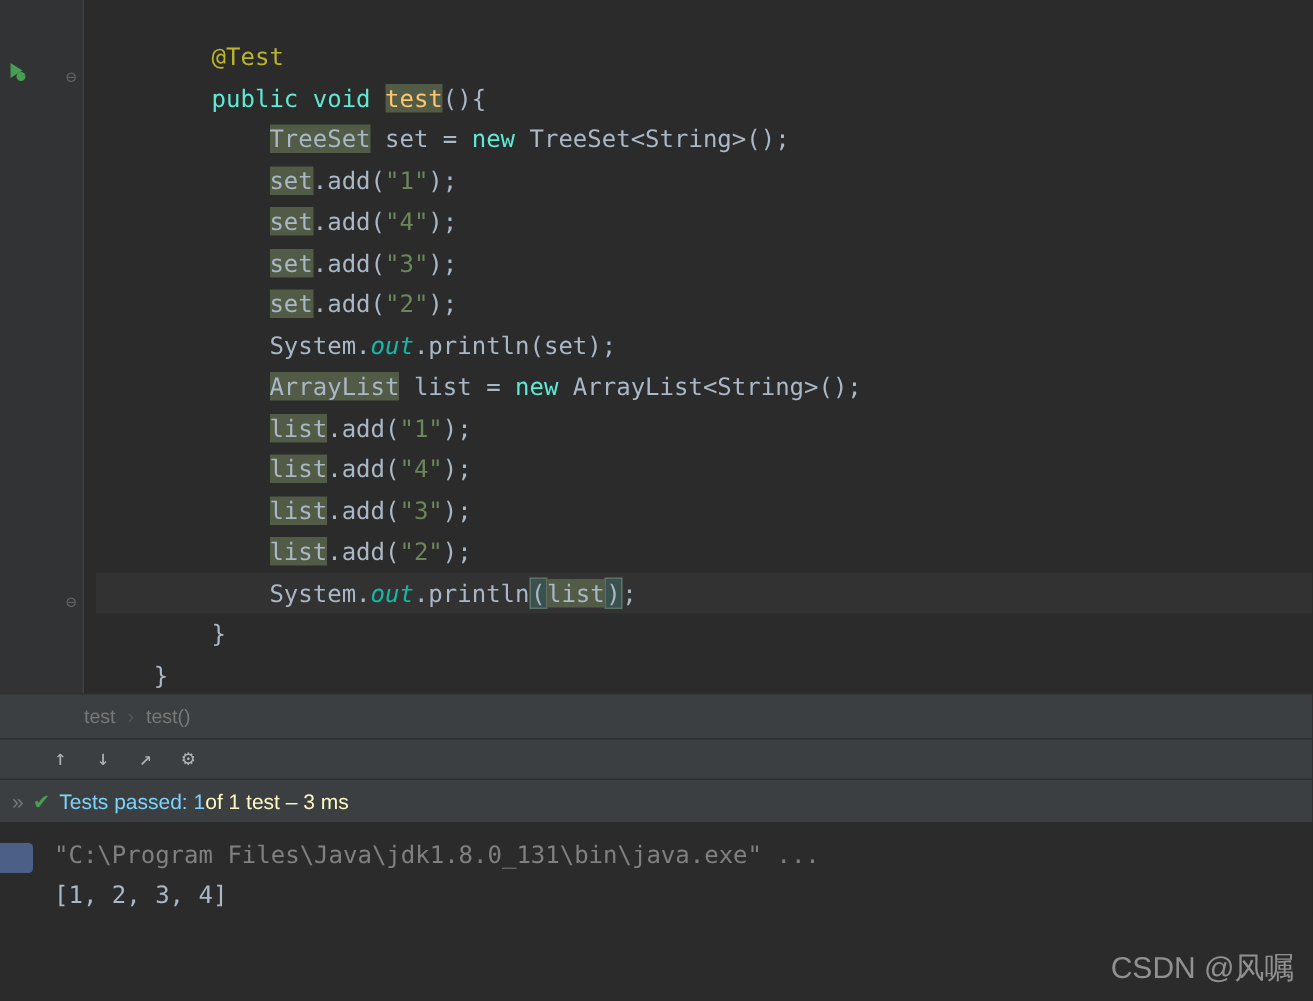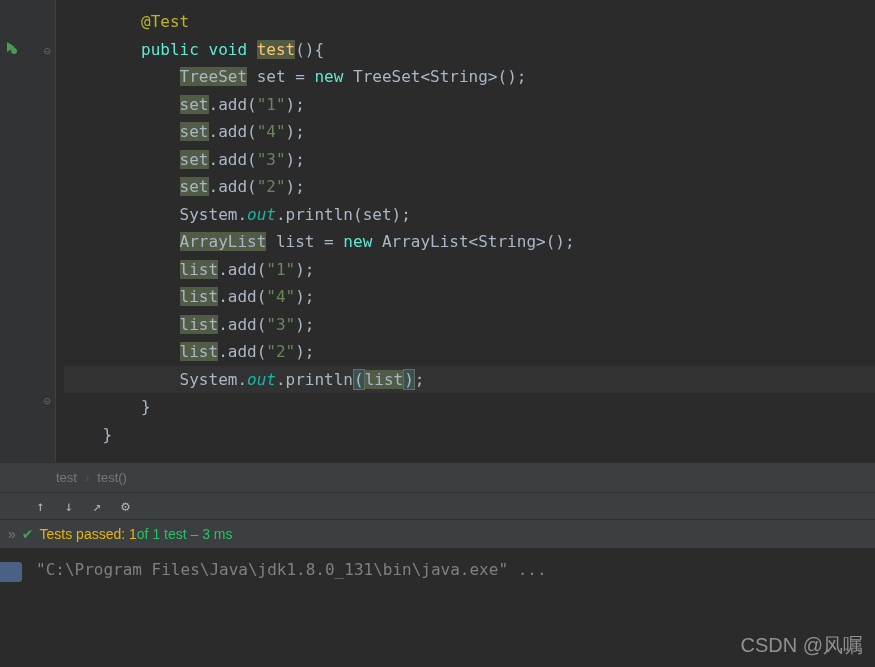--- a/index.html
+++ b/index.html
@@ -37,20 +37,21 @@
       right: 4px;
       color: #606366;
       font-size: 12px;
     }
     .code-area {
       flex: 1;
       padding: 8px 0 0 8px;
       line-height: 27.5px;
       white-space: pre;
       font-size: 16px;
+      margin-top: 16px;
     }
     .code-line {
       height: 27.5px;
     }
     .caret-line {
       background: #323232;
     }
     .annotation { color: #bbb529; }
     .keyword { color: #5eead4; }
     .string { color: #6a8759; }
@@ -95,22 +96,22 @@
       display: flex;
       align-items: center;
       padding-left: 8px;
       font-size: 14px;
       font-family: sans-serif;
     }
     .test-status .check {
       color: #499c54;
       margin: 0 6px;
     }
-    .test-status .passed { color: #eab308; }
-    .test-status .muted { color: #22c55e; }
+    .test-status .passed { color: #7dd3fc; }
+    .test-status .muted { color: #fef9c3; }
     .side-tab {
       position: absolute;
       left: 0;
       top: 562px;
       width: 22px;
       height: 20px;
       background: #4a6185;
       border-top-right-radius: 3px;
       border-bottom-right-radius: 3px;
     }
@@ -166,15 +167,16 @@
   <span style="color:#787878">»</span>
   <span class="check">✔</span>
   <span class="passed">Tests passed: 1</span>
   <span class="muted"> of 1 test – 3 ms</span>
 </div>
 
 <div class="side-tab"></div>
 
 <div class="console" id="console">
     <div class="console-line console-muted">"C:\Program Files\Java\jdk1.8.0_131\bin\java.exe" ...</div>
+    <div class="console-line">[1, 2, 3, 4]</div>
   </div>
 
 <div class="watermark">CSDN @风嘱</div>
 
 </body></html>

